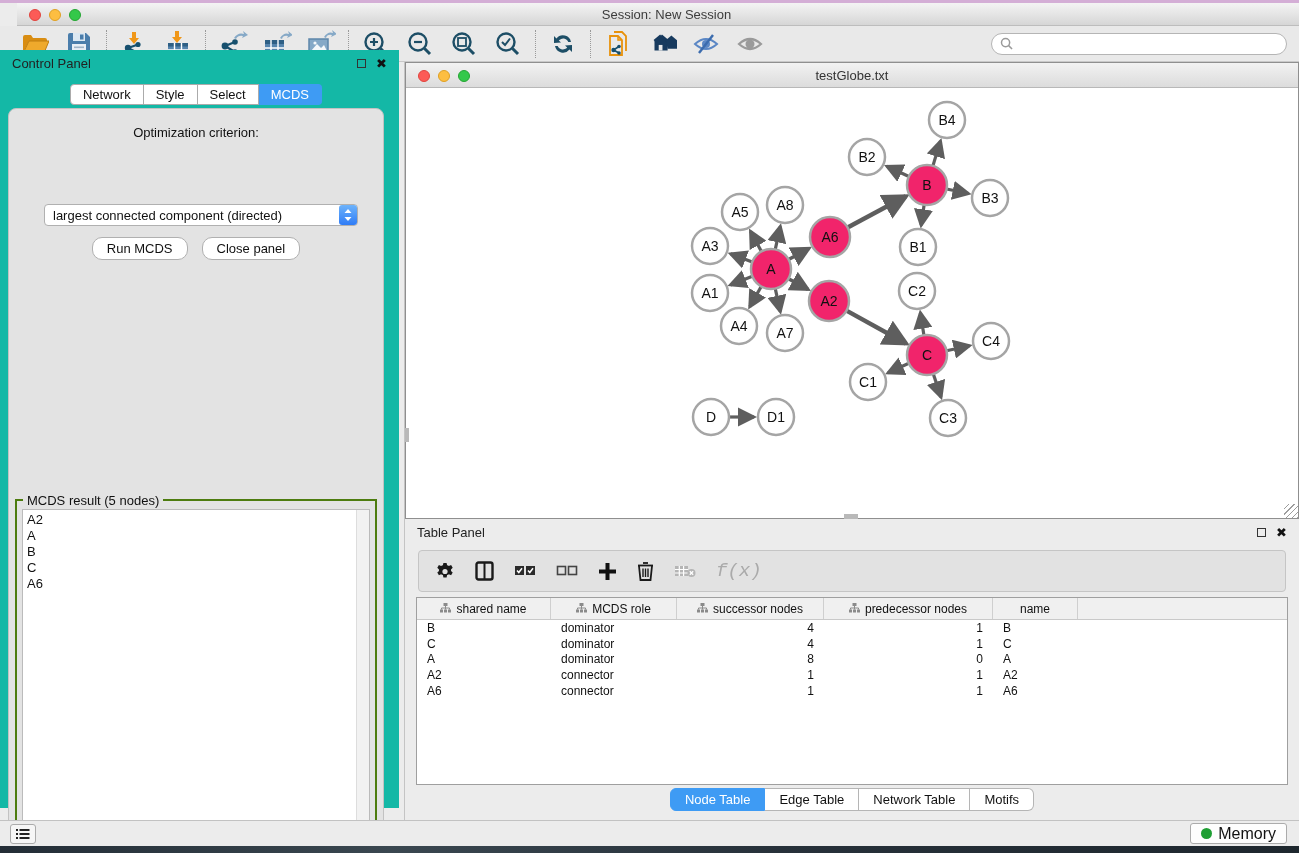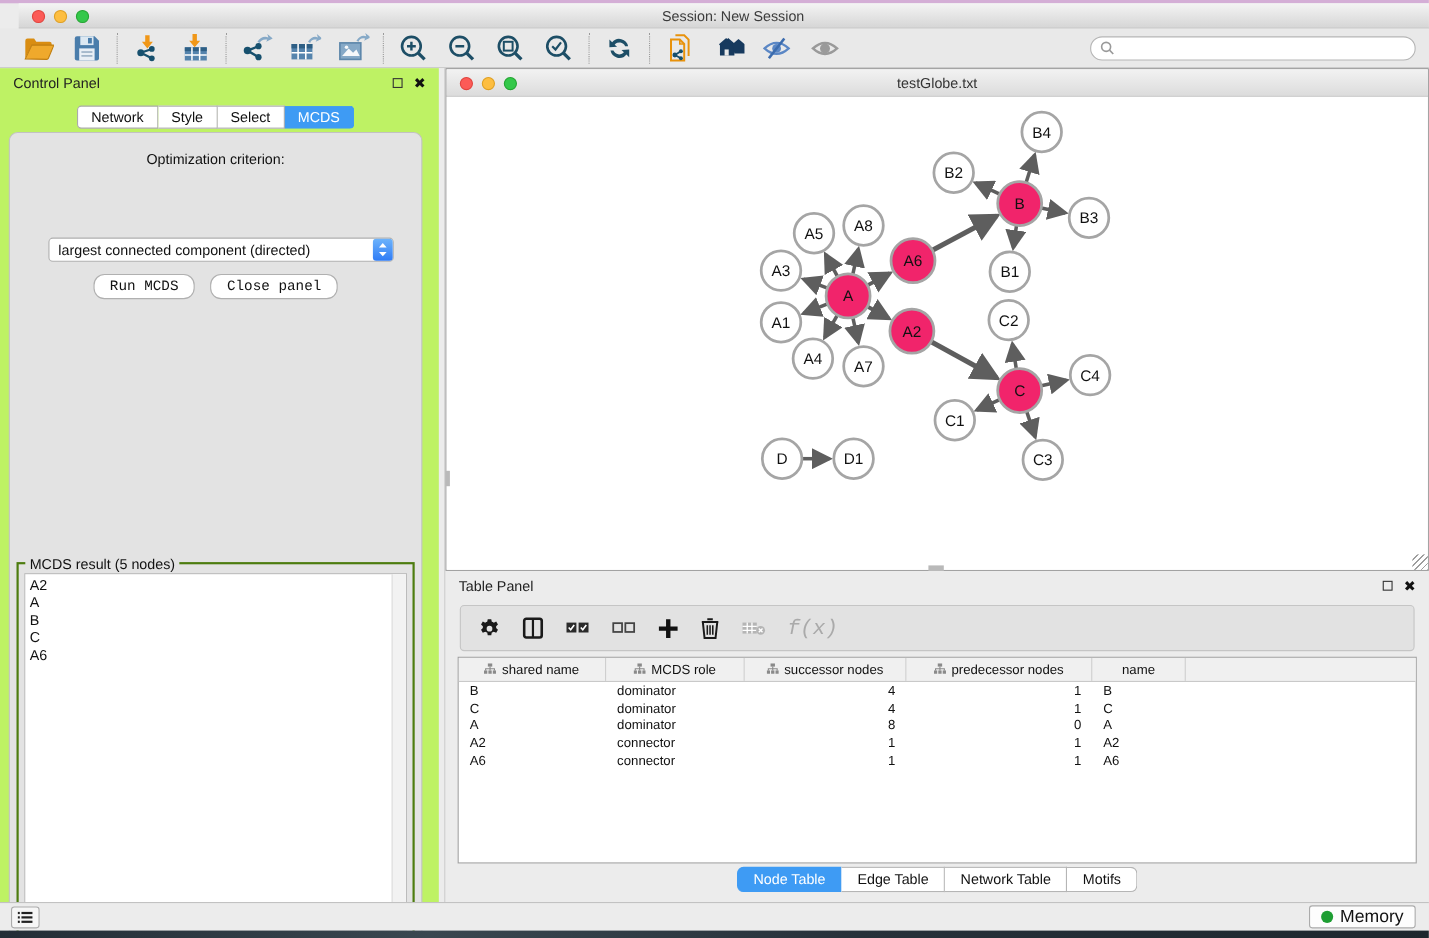--- a/index.html
+++ b/index.html
@@ -20,42 +20,42 @@
   .toolbar { position:absolute; left:0; top:26px; width:1299px; height:36px;
     background:#e9e9e9; border-bottom:1px solid #c9c9c9; display:flex; align-items:center; padding:0 8px; }
   .tgrp { display:flex; align-items:center; gap:14px; padding:0 12px; }
   .tsep { width:1px; height:28px; border-left:1px dotted #9a9a9a; }
   .tbtn { width:30px; height:30px; display:flex; align-items:center; justify-content:center; }
   .search-wrap { margin-left:auto; margin-right:4px; width:296px; height:22px; background:#fff;
     border:1px solid #b5b5b5; border-radius:12px; display:flex; align-items:center; padding:0 8px; gap:4px; }
   .search-wrap input { border:none; outline:none; flex:1; font-size:12px; background:transparent; }
 
   
-  .control-panel { position:absolute; left:0; top:62px; width:399px; height:758px; background:#bef264; }
+  .control-panel { position:absolute; left:0; top:50px; width:399px; height:758px; background:#14b8a6; }
   .panel-head { height:26px; display:flex; align-items:center; padding:0 12px; }
   .panel-head .pt { font-size:13px; color:#222; }
   .panel-head .spacer{flex:1;}
   .float-ico { width:9px; height:9px; border:1.5px solid #333; margin-right:10px; }
   .close-ico { font-size:13px; font-weight:bold; color:#111; line-height:1; }
   .cp-tabs { position:absolute; left:0; top:34px; width:392px; display:flex; justify-content:center; }
   .cp-tab { font-size:13px; padding:2px 12px; background:#fff; border:1px solid #ababab; border-left:none; color:#111; }
   .cp-tab:first-child { border-left:1px solid #ababab; border-radius:4px 0 0 4px; }
   .cp-tab:last-child { border-radius:0 4px 4px 0; }
   .cp-tab.active { background:#3e9bf4; border-color:#3e9bf4; color:#fff; }
   .cp-inner { position:absolute; left:8px; top:58px; width:376px; height:742px;
     background:#e3e3e3; border:1px solid #c2c2c2; border-radius:8px 8px 0 0; }
   .opt-label { text-align:center; margin-top:16px; font-size:13px; color:#111; }
   .combo { position:absolute; left:35px; top:95px; width:314px; height:22px; background:#fff;
     border:1px solid #b0b0b0; border-radius:4px; display:flex; align-items:center; }
   .combo .cval { flex:1; font-size:13px; padding:0 8px; color:#111; white-space:nowrap; overflow:hidden; }
   .combo .stepper { width:18px; height:20px; margin:0; border-radius:3px;
     background:linear-gradient(#6db3fb,#2f7cf6); display:flex; flex-direction:column; align-items:center; justify-content:center; color:#fff; }
   .combo .stepper svg{display:block;}
   .cp-buttons { position:absolute; left:0; top:128px; width:100%; display:flex; justify-content:center; gap:14px; }
-  .btn { font-size:13px; padding:3px 14px; background:#fff; border:1px solid #b0b0b0; border-radius:10px; color:#111;font-family:Liberation Mono, monospace; }
+  .btn { font-size:13px; padding:3px 14px; background:#fff; border:1px solid #b0b0b0; border-radius:10px; color:#111; }
   .mcds-box { position:absolute; left:6px; top:390px; width:362px; height:342px;
     border:2px solid #4d7c0f; background:#e3e3e3; }
   .mcds-legend { position:absolute; left:6px; top:-8px; background:#e3e3e3; padding:0 4px; font-size:13px; color:#111; }
   .mcds-list { position:absolute; left:5px; top:8px; right:5px; bottom:5px; background:#fff; border:1px solid #bbb; display:flex; }
   .mcds-items { flex:1; padding:2px 4px; font-size:13px; line-height:16px; color:#111; }
   .mcds-scroll { width:13px; background:#f2f2f2; border-left:1px solid #ddd; }
 
   .vsplit { position:absolute; left:399px; top:62px; width:6px; height:758px; background:#ececec; border-right:1px solid #c4c4c4; }
 
   

